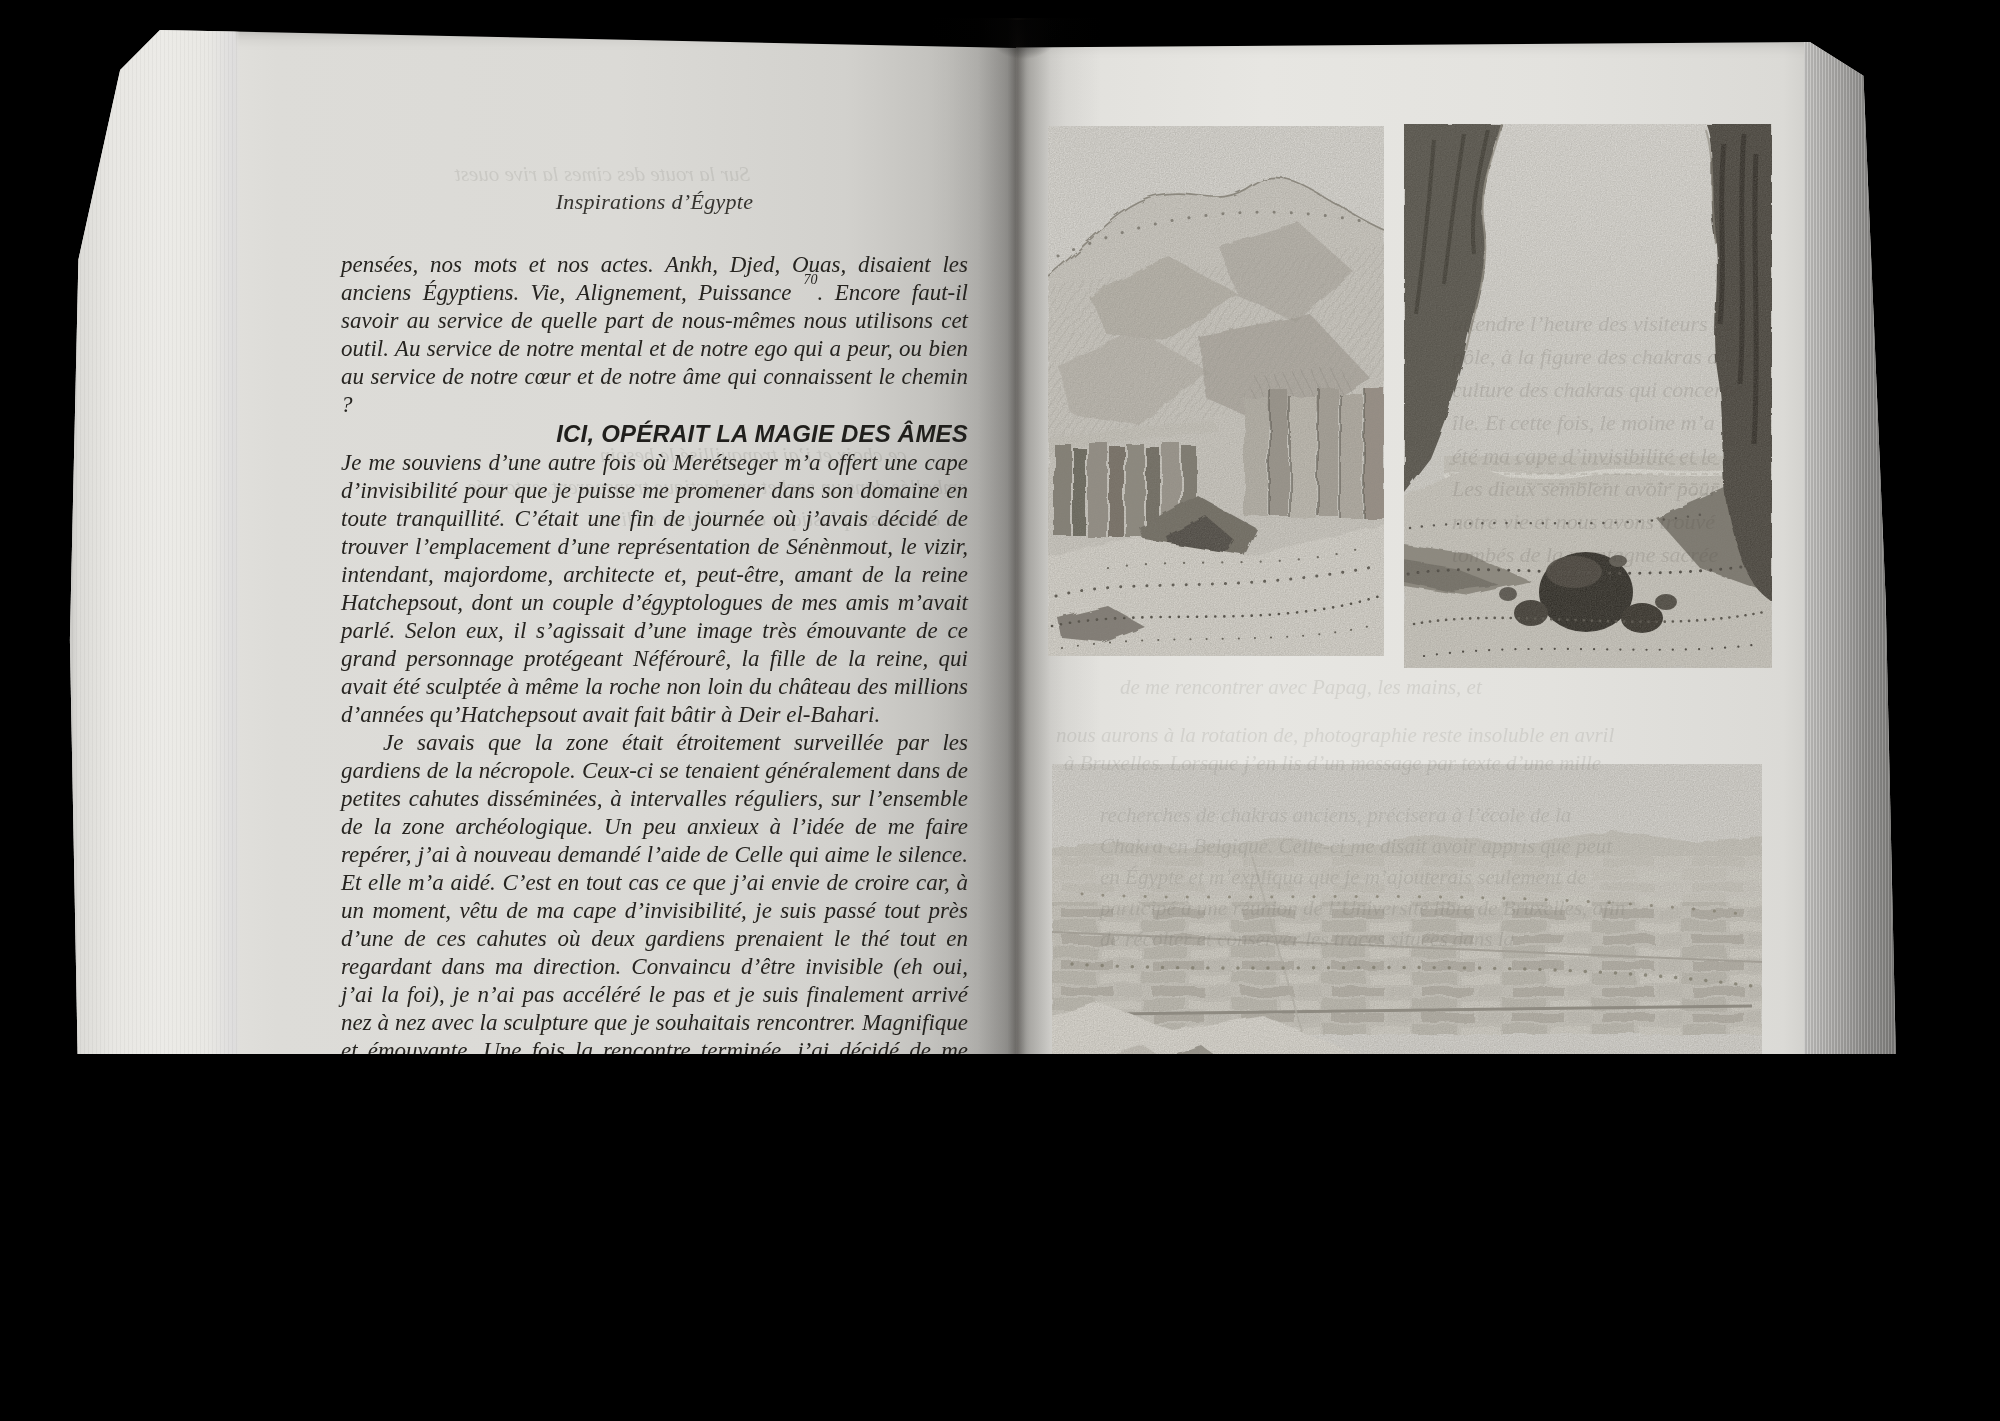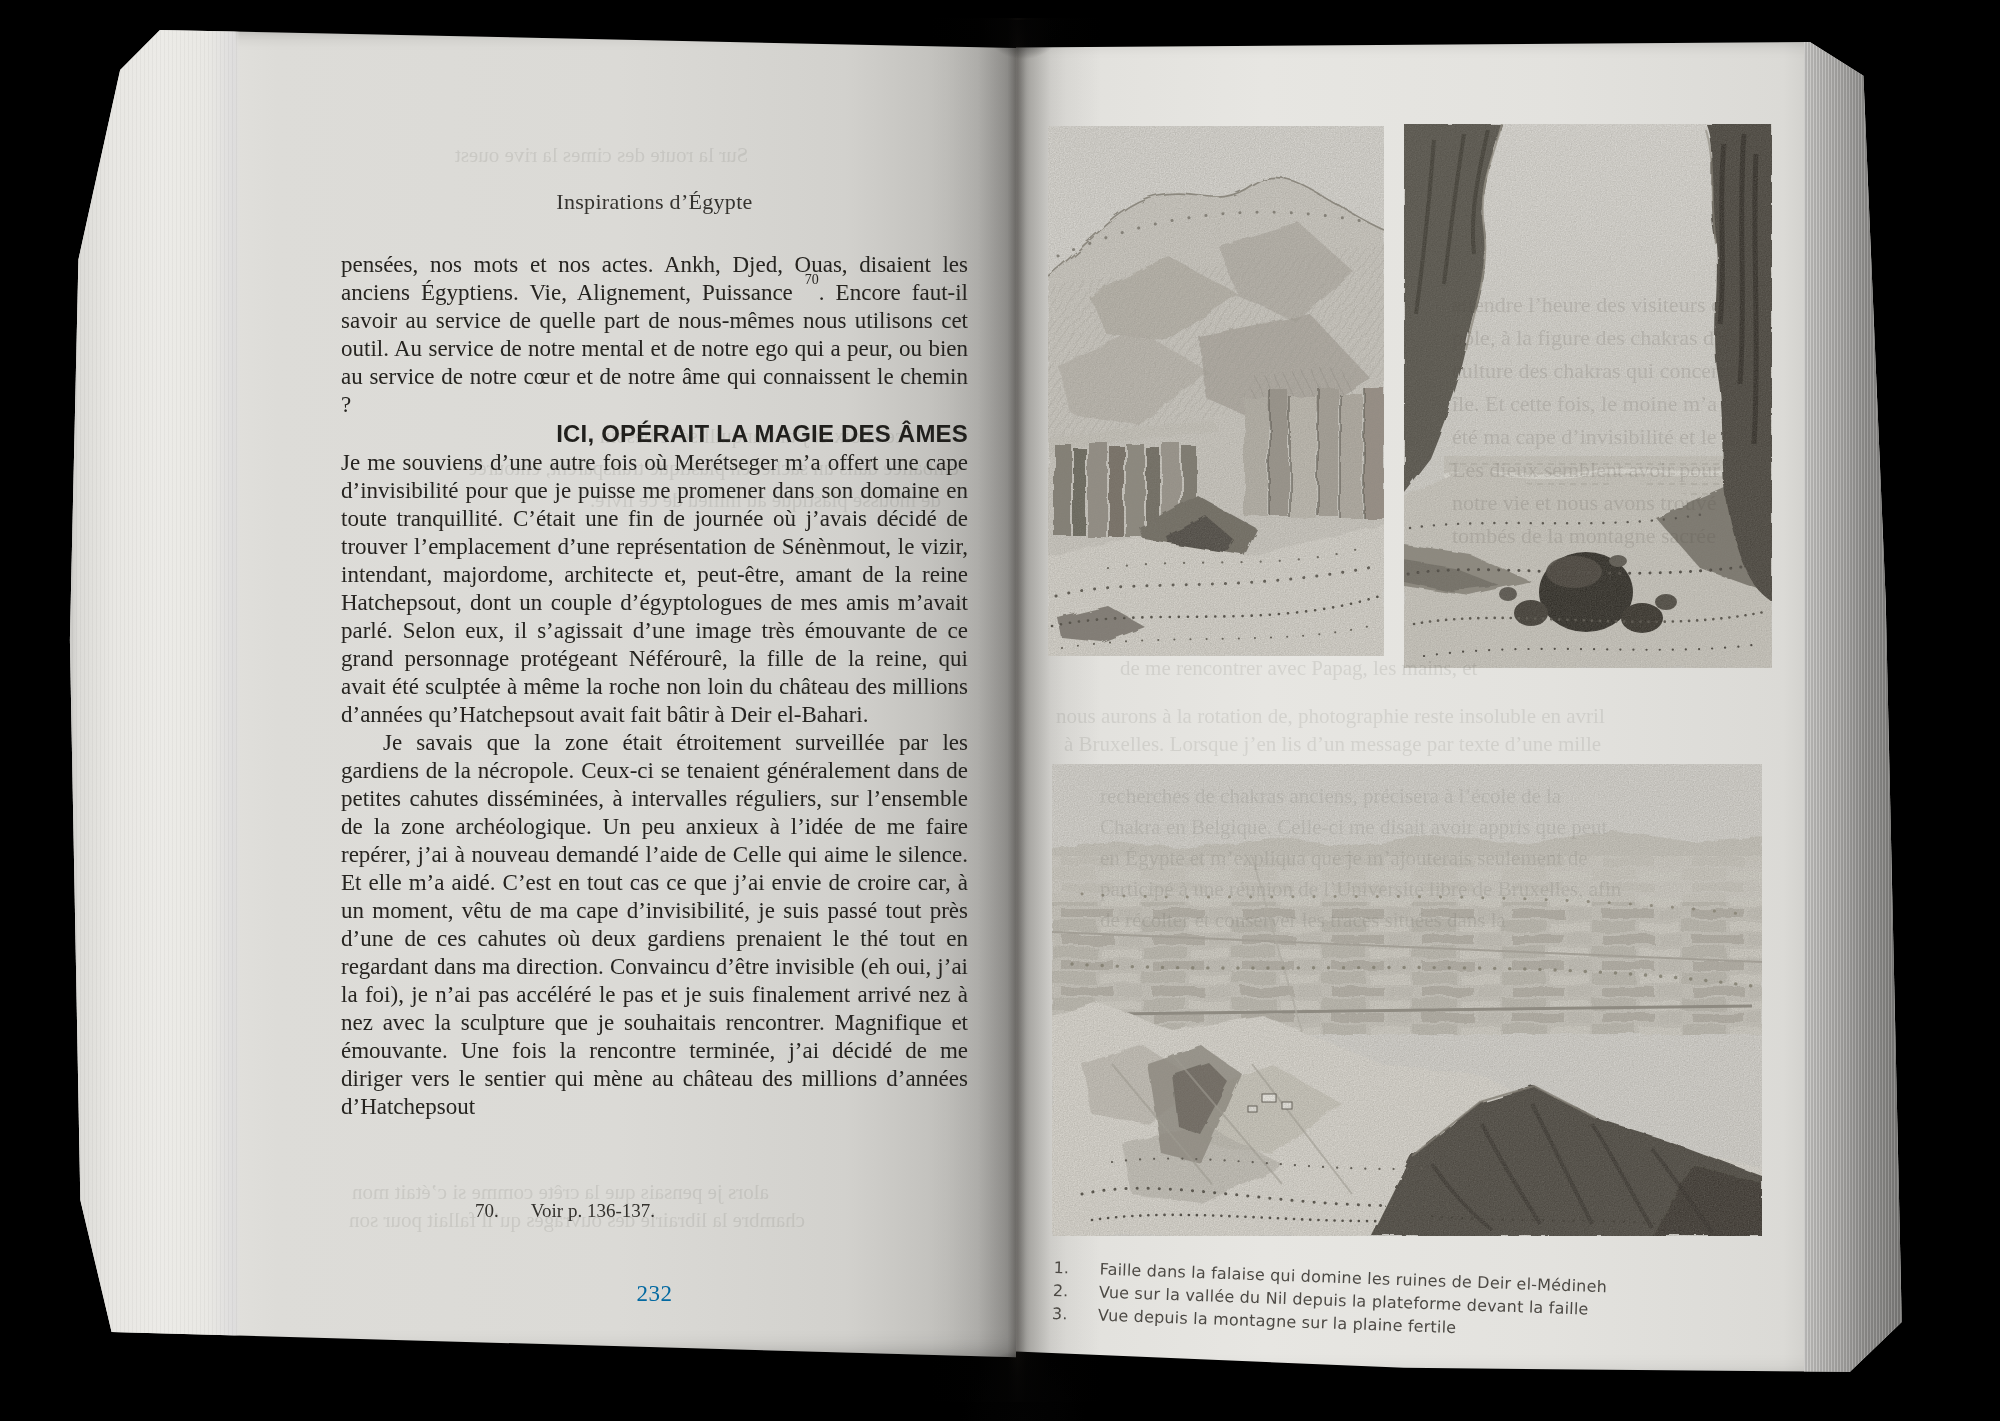--- a/index.html
+++ b/index.html
@@ -1,17 +1,17 @@
 <!DOCTYPE html>
 <html lang="fr"><head>
 <meta charset="utf-8">
 <style>
   html,body{margin:0;padding:0;background:#000;}
-  #stage{position:relative;width:2000px;height:1421px;overflow:hidden;background:#000;
-         font-family:"Liberation Serif",serif;}
+  #stage{position:relative;width:2000px;height:1054px;overflow:hidden;background:#000;
+         font-family:"Liberation Serif",serif;font-style:italic;}
 
   
   .page{position:absolute;z-index:1;
         box-shadow:inset 0 16px 20px -14px rgba(0,0,0,.38), inset 0 -18px 24px -16px rgba(0,0,0,.38);}
   #page-left{left:68px;top:26px;width:948px;height:1334px;
     background:linear-gradient(90deg,#e6e5e1 0%,#e3e2de 14%,#dddcd8 22%,#dbdad6 58%,#d2d1cd 82%,#c0bfbb 93%,#a9a8a5 100%);
     clip-path:polygon(9.7% 0.3%,100% 1.65%,100% 99.8%,4.6% 97.9%,1.3% 88%,0.2% 46%,1.1% 17.5%,5.5% 3.3%);}
   #page-right{left:1016px;top:34px;width:892px;height:1350px;
     background:linear-gradient(90deg,#b3b2af 0px,#d2d1cd 14px,#e2e1dd 50px,#e7e6e2 28%,#e3e2de 60%,#dbdad6 86%,#d3d2ce 88.3%,#cfcecb 100%);
     clip-path:polygon(0% 1%,89% 0.6%,95% 3.1%,97.5% 42%,99.3% 95.4%,93.5% 99.1%,43.5% 98.8%,0% 97.6%);}
@@ -55,21 +55,21 @@
   
   .captions{position:absolute;left:1054px;top:1258px;width:760px;z-index:3;
     transform:rotate(2deg);transform-origin:left top;
     font-family:"DejaVu Sans",sans-serif;font-size:16px;line-height:20px;color:#4c4944;letter-spacing:.2px;}
   .cap-row{display:flex;margin-bottom:3px;}
   .cap-num{width:46px;flex:none;}
   .cap-text{flex:1;}
 
   
   .ghost{position:absolute;z-index:3;white-space:nowrap;pointer-events:none;
-    font-family:"Liberation Serif",serif;font-size:21px;color:rgba(75,70,62,.12);filter:blur(.7px);}
+    font-family:"Liberation Serif",serif;font-size:21px;color:rgba(75,70,62,.12);filter:blur(.7px);margin-top:19px;}
   .ghost.m{transform:scaleX(-1);}
   .ghost.sky{font-size:22px;color:rgba(80,74,66,.16);}
 </style>
 </head>
 <body>
 
 <svg width="0" height="0" style="position:absolute" aria-hidden="true">
   <defs>
     <filter id="grain">
         <feTurbulence type="fractalNoise" baseFrequency="0.8" numOctaves="2"></feTurbulence>

